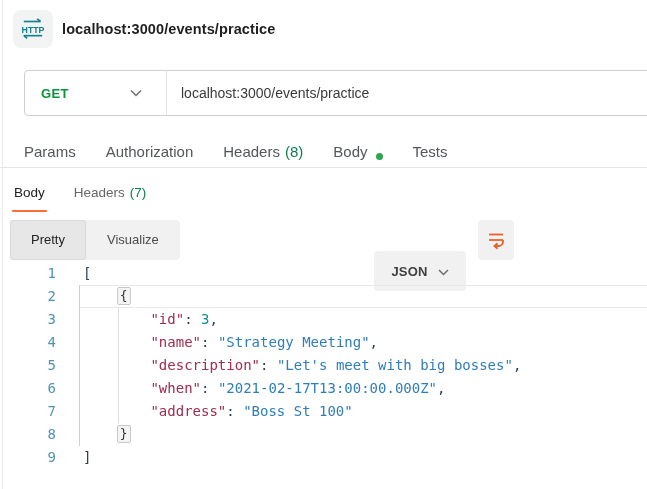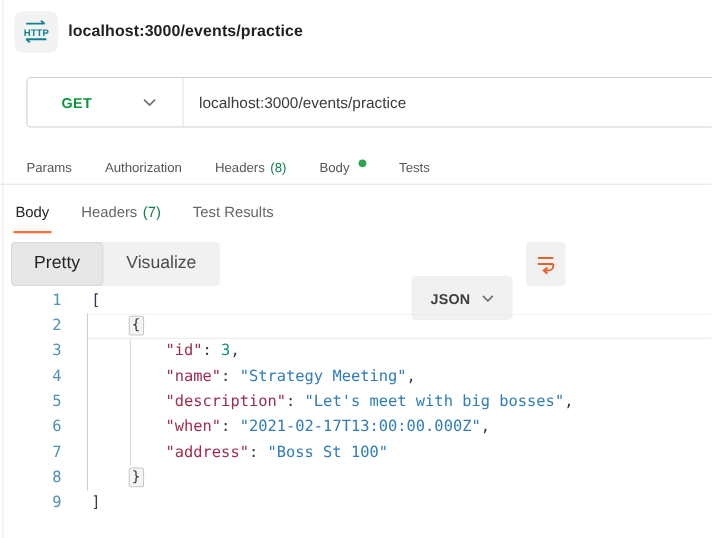--- a/index.html
+++ b/index.html
@@ -12,46 +12,46 @@
   
   .hdr-icon{position:absolute;left:13px;top:10px;width:40px;height:38px;border-radius:8px;
     background:#f2f3f3;display:flex;align-items:center;justify-content:center;}
   .hdr-title{position:absolute;left:62px;top:0;height:58px;display:flex;align-items:center;
     font-size:14.5px;font-weight:700;color:#1f1f1f;letter-spacing:.1px;}
 
   
   .url-bar{position:absolute;left:24px;top:70px;right:-6px;height:46px;border:1px solid #cfcfcf;
     border-radius:4px;display:flex;align-items:center;box-sizing:border-box;background:#fff;}
   .method{width:141px;height:100%;display:flex;align-items:center;padding-left:16px;box-sizing:border-box;cursor:pointer;}
-  .method-label{font-size:13px;font-weight:700;color:var(--method-green,#069636);letter-spacing:.3px;margin-left:15px;}
+  .method-label{font-size:13px;font-weight:700;color:var(--method-green,#069636);letter-spacing:.3px;}
   .method .chev{margin-left:auto;margin-right:24px;display:flex;}
   .url-divider{width:1px;align-self:stretch;background:#e4e4e4;}
   .url-text{margin-left:14px;font-size:14px;color:#3a3a3a;white-space:nowrap;}
 
   
   .req-tabs{position:absolute;left:24px;top:136px;height:31px;display:flex;align-items:center;gap:30px;}
-  .rtab{display:flex;align-items:flex-start;font-size:12px;color:#53565a;cursor:pointer;white-space:nowrap;}
+  .rtab{display:flex;align-items:flex-end;font-size:15px;color:#53565a;cursor:pointer;white-space:nowrap;}
   .rtab .count{color:var(--count-green,#0e7e4e);margin-left:5px;}
   .rtab .dot{width:7px;height:7px;border-radius:50%;background:var(--dot-green,#2da44e);margin-left:8px;}
   .hdiv{position:absolute;left:0;right:0;height:1px;background:#e6e6e6;}
   .hdiv.req{top:167px;}
 
   
   .resp-tabs{position:absolute;left:12px;top:179px;height:33px;display:flex;gap:25px;align-items:stretch;}
   .ptab{position:relative;display:flex;align-items:center;font-size:13.5px;color:#666;
     padding:0 2px 6px 2px;cursor:pointer;white-space:nowrap;}
   .ptab .count{color:var(--count-green,#0e7e4e);margin-left:5px;}
   .ptab.active{color:#212121;}
   .ptab.active::after{content:"";position:absolute;left:0;right:0;bottom:0;height:2px;
     background:var(--accent-orange,#ff6c37);border-radius:1px;}
 
   
   .toolbar{position:absolute;left:0;top:220px;height:40px;right:0;}
   .modes{position:absolute;left:10px;top:0;height:40px;display:inline-flex;background:#f1f1f2;border-radius:4px;}
-  .mode{padding:0 21px;line-height:40px;font-size:16px;color:#4c4c4c;border-radius:4px;cursor:pointer;}
+  .mode{padding:0 21px;line-height:40px;font-size:13px;color:#4c4c4c;border-radius:4px;cursor:pointer;}
   .mode.active{background:#e7e7e8;box-shadow:inset 0 0 0 1px #d9d9d9;color:#222;}
   .fmt-box{position:absolute;left:374px;top:0;width:92px;height:40px;background:#f1f1f2;border-radius:4px;
     display:flex;align-items:center;justify-content:center;gap:10px;cursor:pointer;margin-top:31px;}
   .fmt-label{font-size:13px;font-weight:700;color:#3f3f3f;letter-spacing:.2px;}
   .wrap-btn{position:absolute;left:478px;top:0;width:36px;height:40px;background:#f1f1f2;border-radius:4px;
     display:flex;align-items:center;justify-content:center;cursor:pointer;}
 
   
   .code-area{position:absolute;left:0;top:262px;right:0;bottom:0;font-family:"DejaVu Sans Mono",monospace;}
   .cl{display:flex;height:23px;}
@@ -122,23 +122,20 @@
   <div class="hdiv req"></div>
 
   <div class="resp-tabs" id="resp-tabs">
       <div class="ptab active">
         <span>Body</span>
       </div>
       <div class="ptab">
         <span>Headers</span>
         <span class="count">(7)</span>
       </div>
-      <div class="ptab">
-        <span>Test Results</span>
-      </div>
     </div>
 
   <div class="toolbar">
     <div class="modes" id="modes">
         <div class="mode active"><span>Pretty</span></div>
         <div class="mode"><span>Visualize</span></div>
       </div>
     <div class="fmt-box">
       <span class="fmt-label">JSON</span>
       <span>

